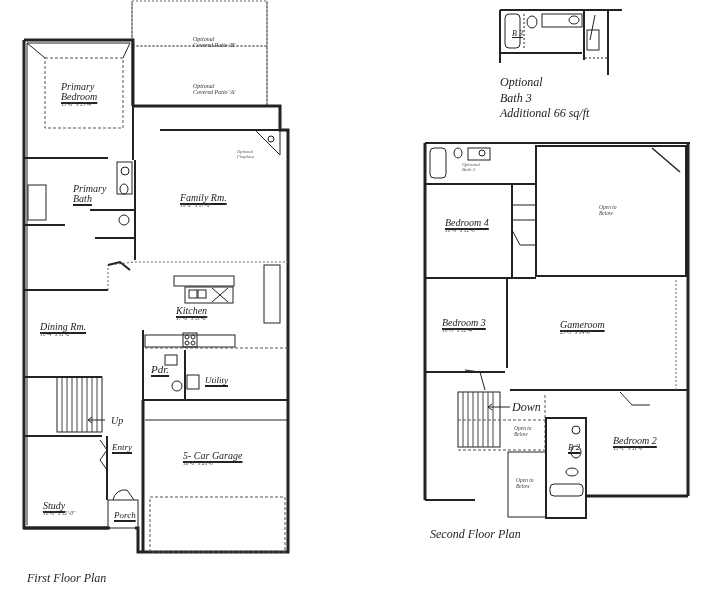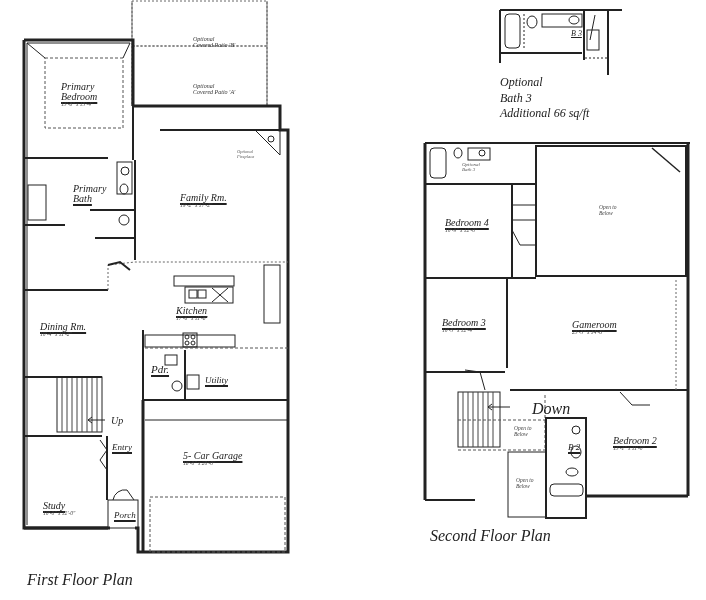--- a/index.html
+++ b/index.html
@@ -2,21 +2,21 @@
 <html><head>
 <meta charset="utf-8">
 <style>
   html,body{margin:0;padding:0;background:#fff;}
   body{width:706px;height:600px;position:relative;overflow:hidden;font-family:"DejaVu Serif",serif;color:#222;}
   svg{position:absolute;left:0;top:0;}
   .lbl{position:absolute;font-family:"Liberation Serif","DejaVu Serif",serif;font-style:italic;color:#222;white-space:nowrap;line-height:1;}
   .room{font-size:10px;text-decoration:underline;text-decoration-thickness:1.5px;text-underline-offset:2px;}
   .dim{font-size:5.5px;color:#444;}
   .small{font-size:6px;color:#333;}
-  .caption{font-size:16px;}
+  .caption{font-size:12px;}
   .opt{font-size:12px;line-height:1.3;}
 </style>
 </head>
 <body>
 
 <svg width="706" height="600" viewBox="0 0 706 600" fill="none" stroke="#222" stroke-width="1">
 
   <g>
 
     <rect x="132" y="1" width="135" height="45" stroke-dasharray="2,2" stroke="#666"></rect>
@@ -236,21 +236,21 @@
 
 <div class="lbl room" style="left:114px;top:511px;font-size:9px;">Porch</div>
 
 <div class="lbl" style="left:183px;top:451px;">
   <div class="room">5- Car Garage</div>
   <div class="dim">18'-0" x 20'-0"</div>
 </div>
 
 <div class="lbl caption" style="left:27px;top:572px;">First Floor Plan</div>
 
-<div class="lbl" style="left:571px;top:30px;font-size:8px;text-decoration:underline;">B 3</div>
+<div class="lbl" style="left:512px;top:30px;font-size:8px;text-decoration:underline;">B 3</div>
 <div class="lbl opt" style="left:500px;top:75px;">
   <div>Optional</div>
   <div>Bath 3</div>
   <div>Additional 66 sq/ft</div>
 </div>
 
 <div class="lbl" style="left:462px;top:162px;font-size:5px;color:#555;">
   <div>Optional</div>
   <div>Bath 3</div>
 </div>
@@ -263,26 +263,26 @@
 <div class="lbl" style="left:599px;top:205px;font-size:5.5px;color:#444;">
   <div>Open to</div>
   <div>Below</div>
 </div>
 
 <div class="lbl" style="left:442px;top:318px;">
   <div class="room">Bedroom 3</div>
   <div class="dim">10'-5" x 12'-4"</div>
 </div>
 
-<div class="lbl" style="left:572px;top:320px;">
+<div class="lbl" style="left:560px;top:320px;">
   <div class="room">Gameroom</div>
   <div class="dim">23'-5" x 14'-6"</div>
 </div>
 
-<div class="lbl" style="left:532px;top:401px;font-size:16px;">Down</div>
+<div class="lbl" style="left:512px;top:401px;font-size:12px;">Down</div>
 
 <div class="lbl" style="left:514px;top:426px;font-size:5.5px;color:#444;">
   <div>Open to</div>
   <div>Below</div>
 </div>
 
 <div class="lbl" style="left:516px;top:478px;font-size:5.5px;color:#444;">
   <div>Open to</div>
   <div>Below</div>
 </div>

